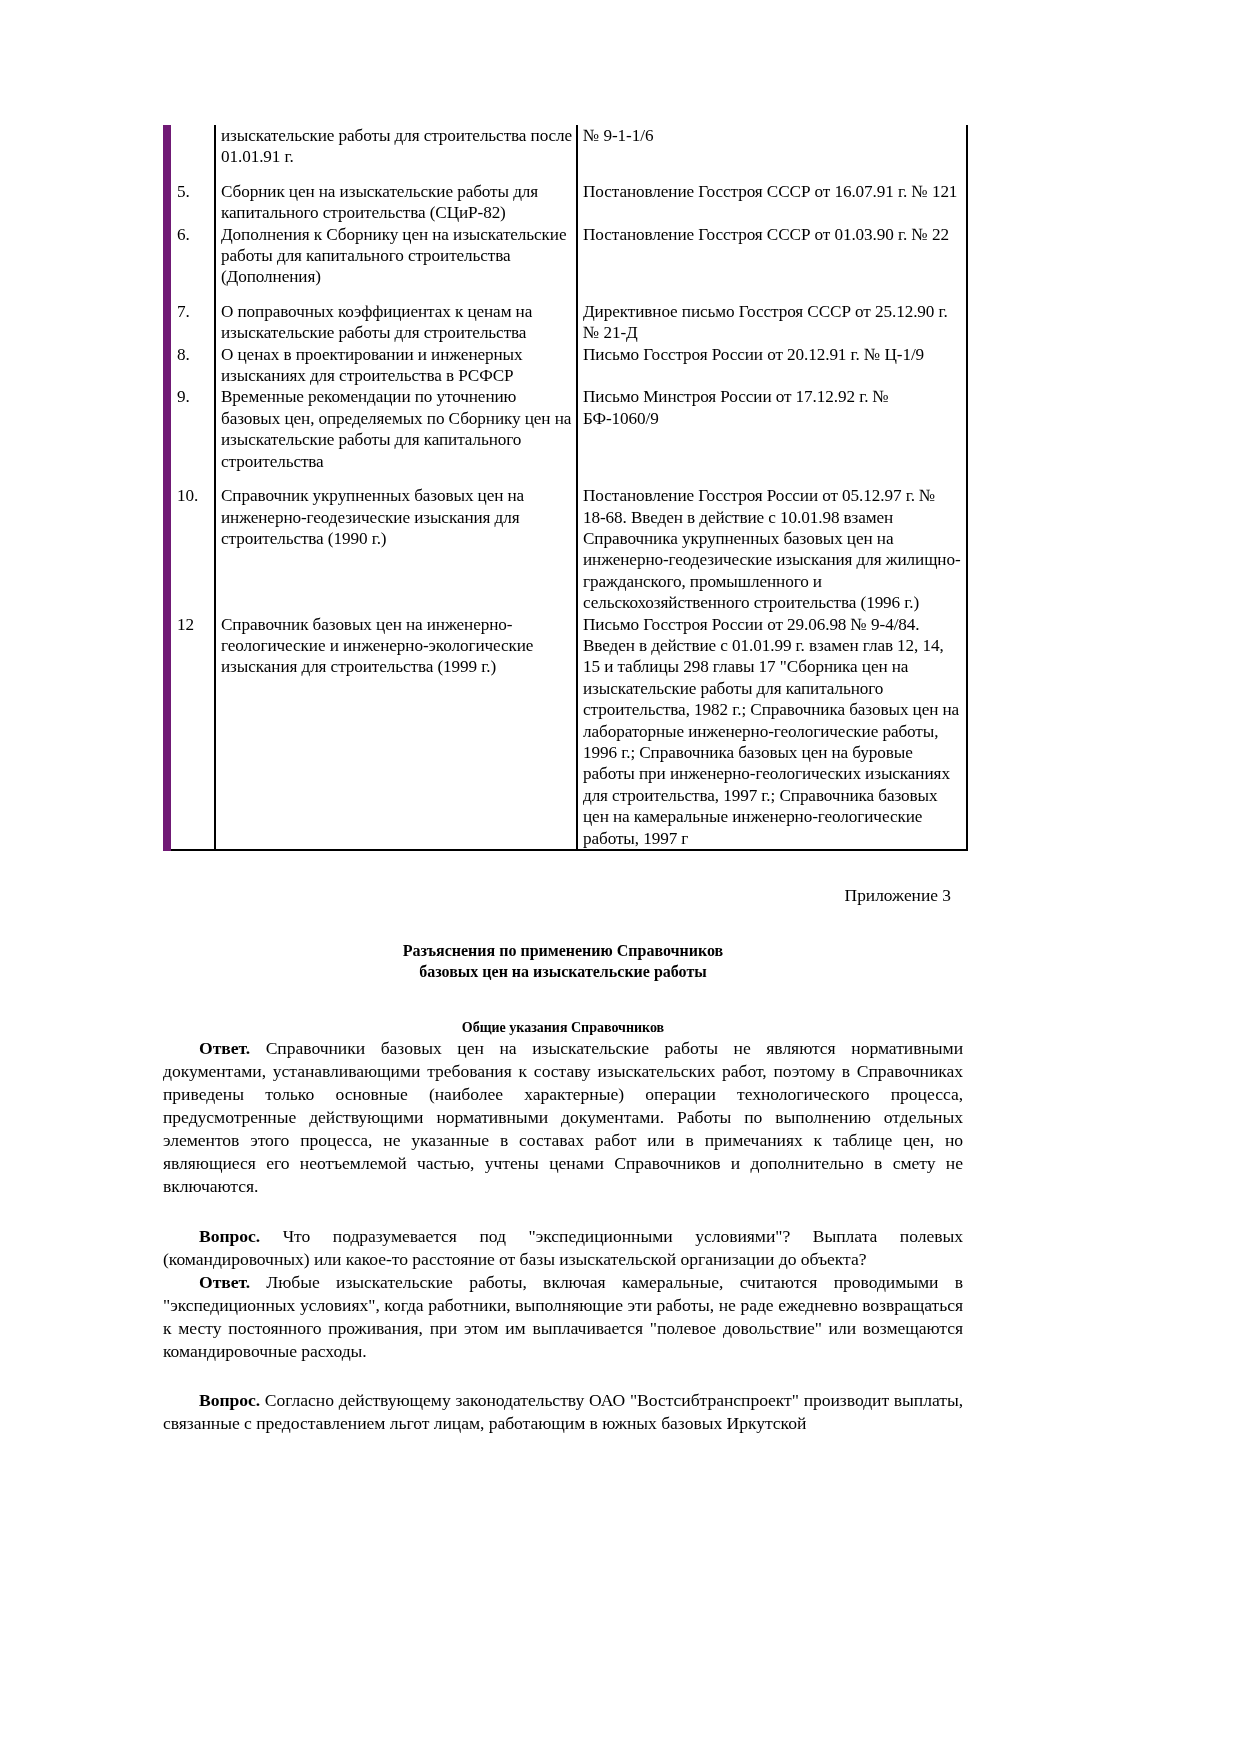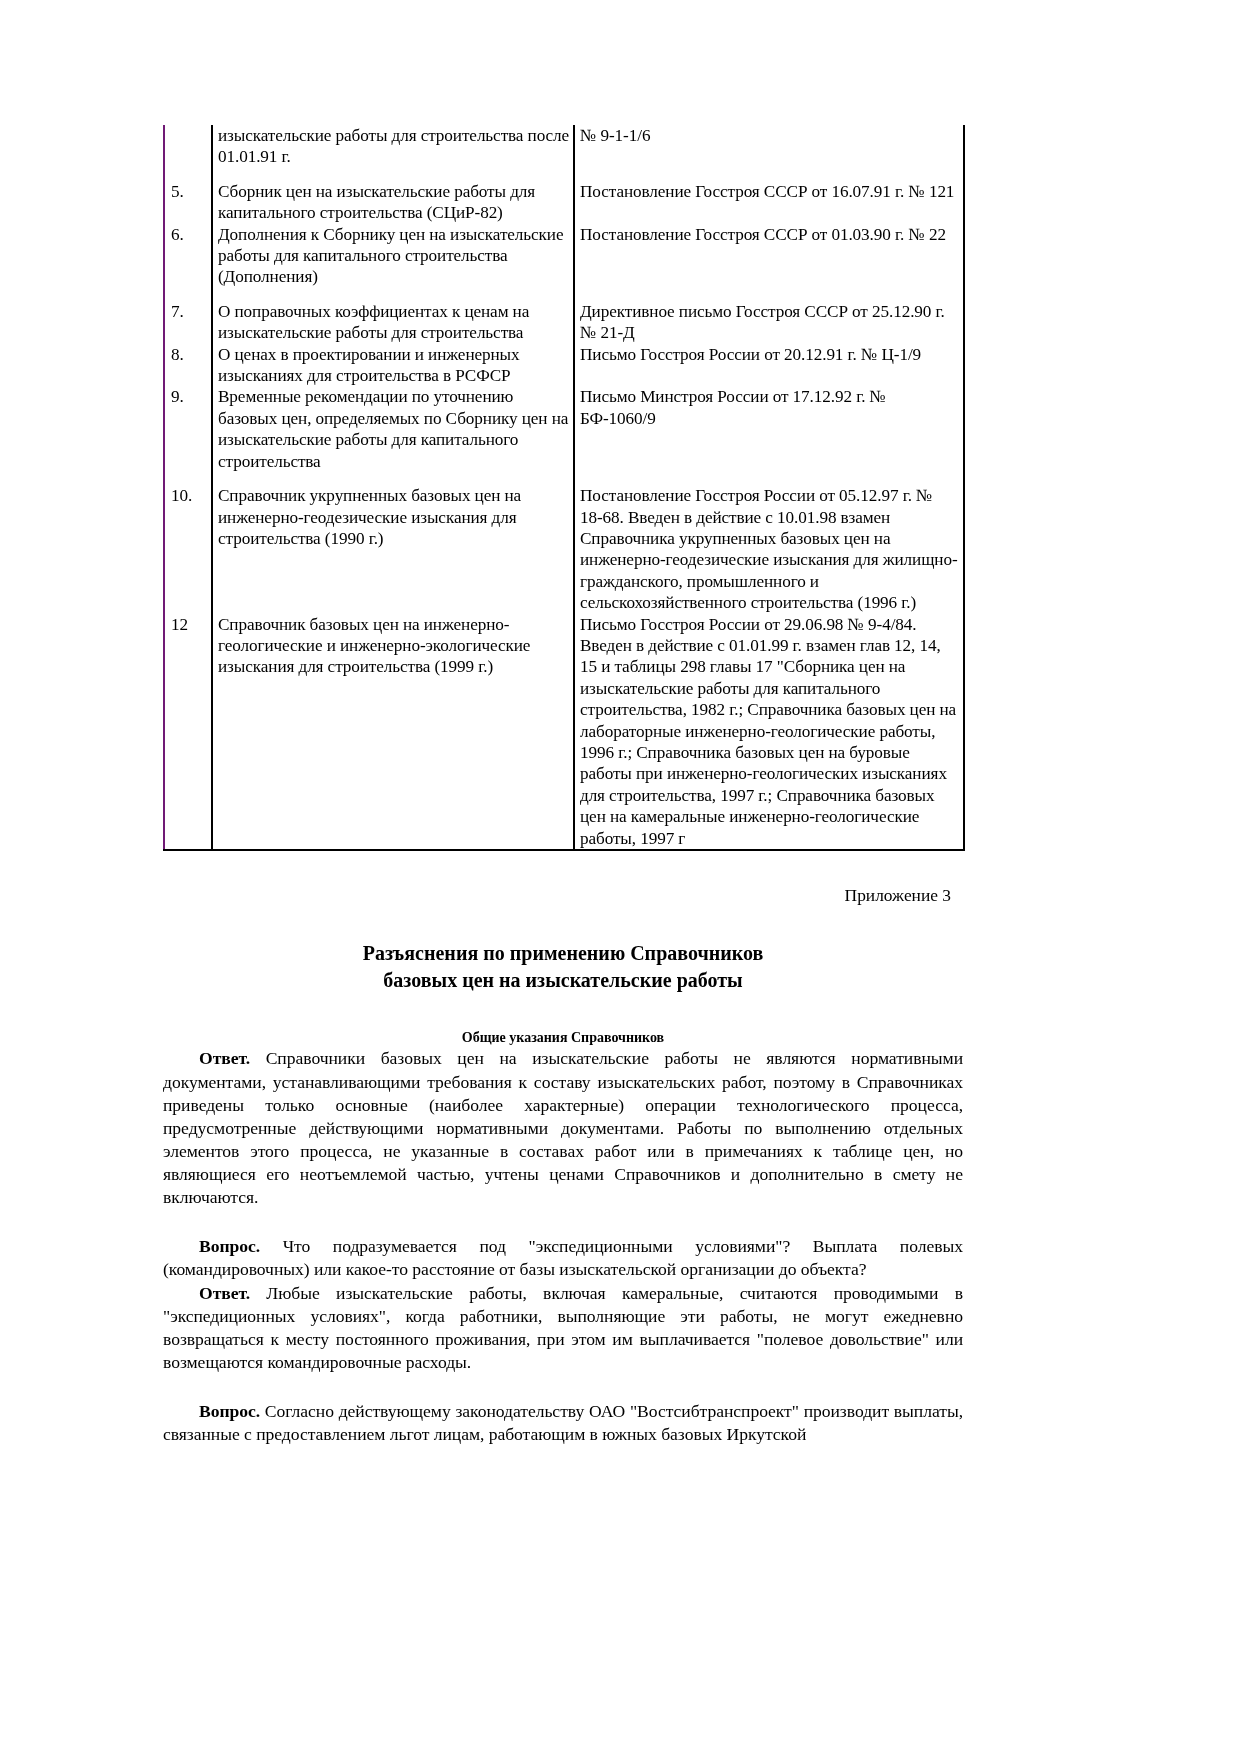--- a/index.html
+++ b/index.html
@@ -29,21 +29,21 @@
     top: 0;
     width: 800px;
   }
 
   
   table.doc-table {
     border-collapse: collapse;
     width: 800px;
     margin-top: 125px;
     table-layout: fixed;
-    border-left: 2px solid #701a75;
+    border-left: 8px solid #701a75;
     border-right: 2px solid #000;
     border-bottom: 2px solid #000;
     border-top: none;
   }
   table.doc-table col.c-num   { width: 48px; }
   table.doc-table col.c-name  { width: 362px; }
   table.doc-table col.c-doc   { width: 390px; }
 
   table.doc-table td {
     vertical-align: top;
@@ -72,21 +72,21 @@
   
   .appendix-label {
     text-align: right;
     font-size: 17.4px;
     margin-top: 34px;
     margin-right: 12px;
   }
 
   
   h1.main-title {
-    font-size: 20px;
+    font-size: 16px;
     font-weight: bold;
     text-align: center;
     margin: 34px 0 0 0;
     line-height: 1.33;
   }
   h2.sub-title {
     font-size: 14px;
     font-weight: bold;
     text-align: center;
     margin: 36px 0 0 0;
@@ -170,18 +170,18 @@
       <span>базовых цен на изыскательские работы</span>
     </h1>
 
     <h2 class="sub-title">Общие указания Справочников</h2>
 
 
     <p class="para"><span class="lead">Ответ.</span><span> Справочники базовых цен на изыскательские работы не являются нормативными документами, устанавливающими требования к составу изыскательских работ, поэтому в Справочниках приведены только основные (наиболее характерные) операции технологического процесса, предусмотренные действующими нормативными документами. Работы по выполнению отдельных элементов этого процесса, не указанные в составах работ или в примечаниях к таблице цен, но являющиеся его неотъемлемой частью, учтены ценами Справочников и дополнительно в смету не включаются.</span></p>
 
     <p class="para block-gap"><span class="lead">Вопрос.</span><span> Что подразумевается под "экспедиционными условиями"? Выплата полевых (командировочных) или какое-то расстояние от базы изыскательской организации до объекта?</span></p>
 
-    <p class="para"><span class="lead">Ответ.</span><span> Любые изыскательские работы, включая камеральные, считаются проводимыми в "экспедиционных условиях", когда работники, выполняющие эти работы, не могут ежедневно возвращаться к месту постоянного проживания, при этом им выплачивается "полевое довольствие" или возмещаются командировочные расходы.</span></p>
+    <p class="para"><span class="lead">Ответ.</span><span> Любые изыскательские работы, включая камеральные, считаются проводимыми в "экспедиционных условиях", когда работники, выполняющие эти работы, не раде ежедневно возвращаться к месту постоянного проживания, при этом им выплачивается "полевое довольствие" или возмещаются командировочные расходы.</span></p>
 
     <p class="para block-gap"><span class="lead">Вопрос.</span><span> Согласно действующему законодательству ОАО "Востсибтранспроект" производит выплаты, связанные с предоставлением льгот лицам, работающим в южных базовых Иркутской</span></p>
 
   </div>
 </div>
 
 </body></html>

